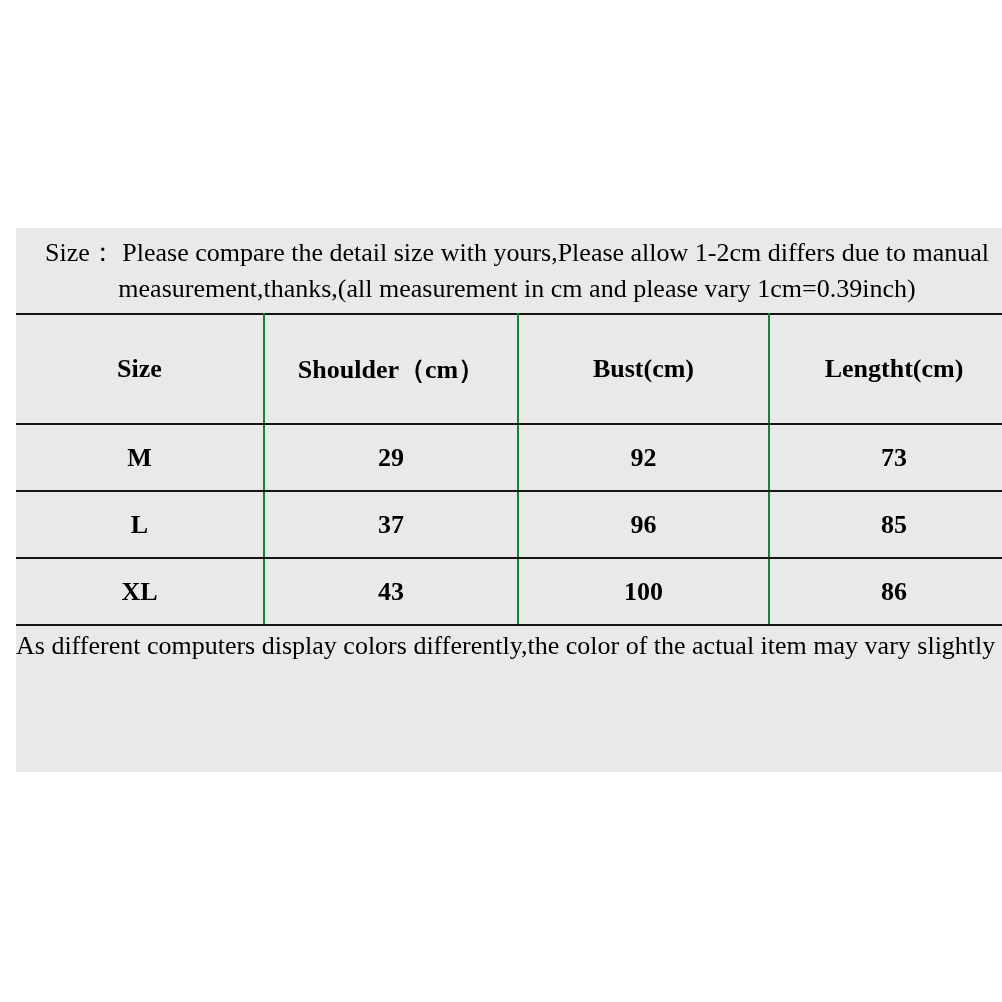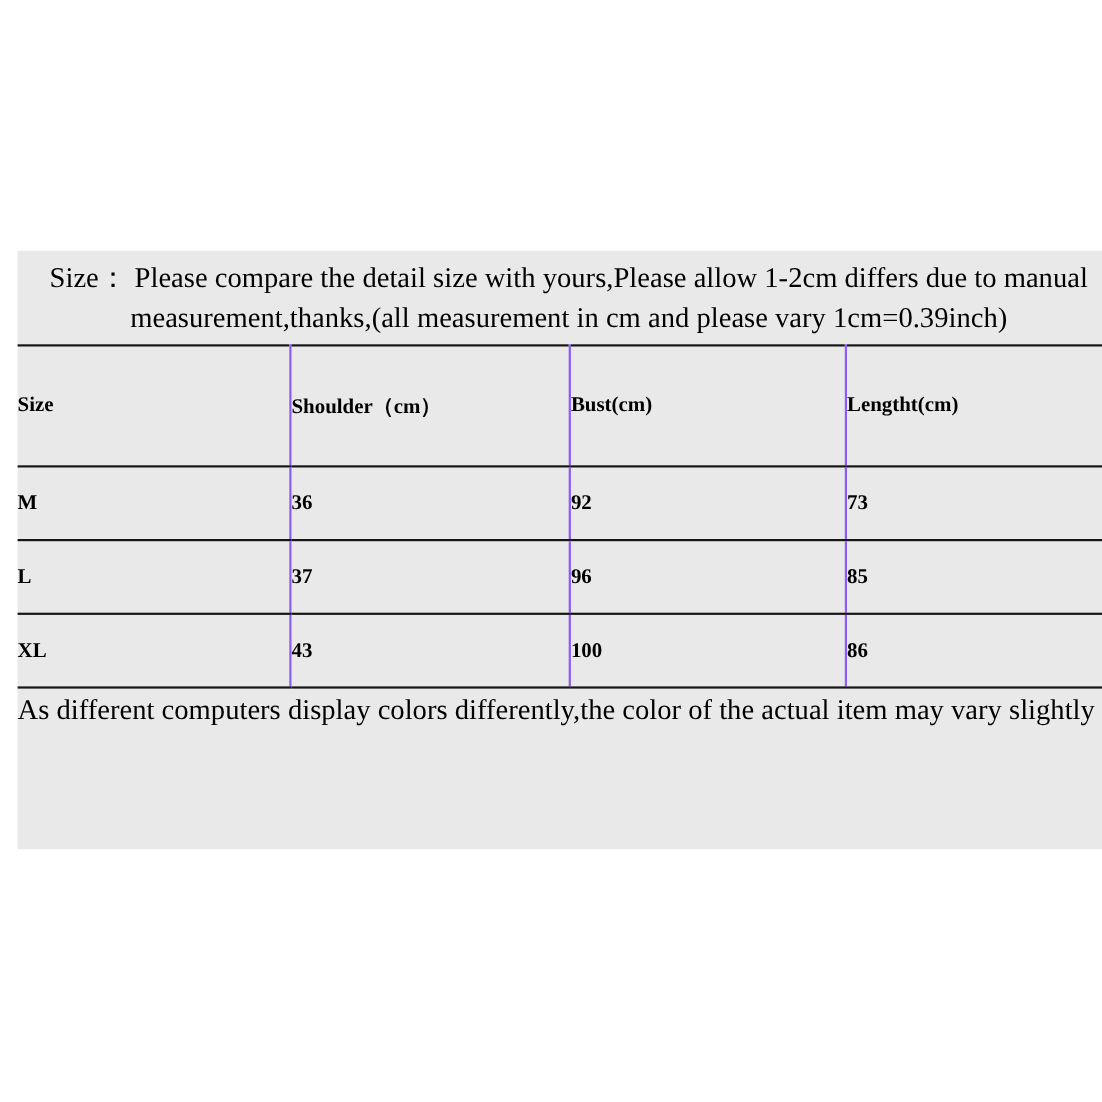--- a/index.html
+++ b/index.html
@@ -43,29 +43,29 @@
     border-top: 2px solid #161616;
     border-bottom: 2px solid #161616;
   }
   table.size-chart col.c1 { width: 24.75%; }
   table.size-chart col.c2 { width: 25.35%; }
   table.size-chart col.c3 { width: 25.05%; }
   table.size-chart col.c4 { width: 24.85%; }
   table.size-chart th,
   table.size-chart td {
     border-bottom: 2px solid #161616;
-    text-align: left;
+    text-align: center;
     vertical-align: middle;
     font-weight: 700;
-    font-size: 19px;
+    font-size: 26px;
     padding: 0;
   }
   table.size-chart th + th,
   table.size-chart td + td {
-    border-left: 2px solid #8b5cf6;
+    border-left: 2px solid #15803d;
   }
   table.size-chart thead tr { height: 110px; }
   table.size-chart tbody tr { height: 67px; }
   .disclaimer {
     box-sizing: border-box;
     height: 74px;
     padding-top: 1px;
     text-align: center;
     font-size: 26px;
     line-height: 37px;
@@ -95,21 +95,21 @@
         <tr>
           <th>Size</th>
           <th>Shoulder（cm）</th>
           <th>Bust(cm)</th>
           <th>Lengtht(cm)</th>
         </tr>
       </thead>
       <tbody>
           <tr>
             <td>M</td>
-            <td>36</td>
+            <td>29</td>
             <td>92</td>
             <td>73</td>
           </tr>
           <tr>
             <td>L</td>
             <td>37</td>
             <td>96</td>
             <td>85</td>
           </tr>
           <tr>

